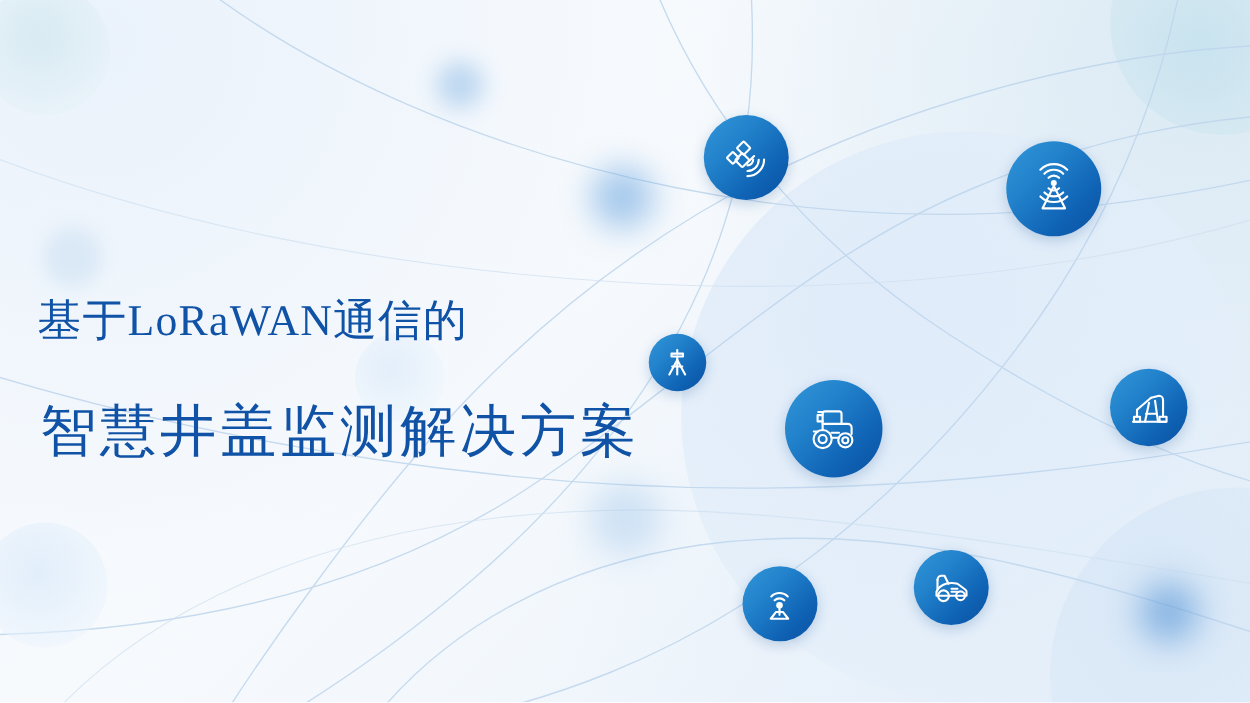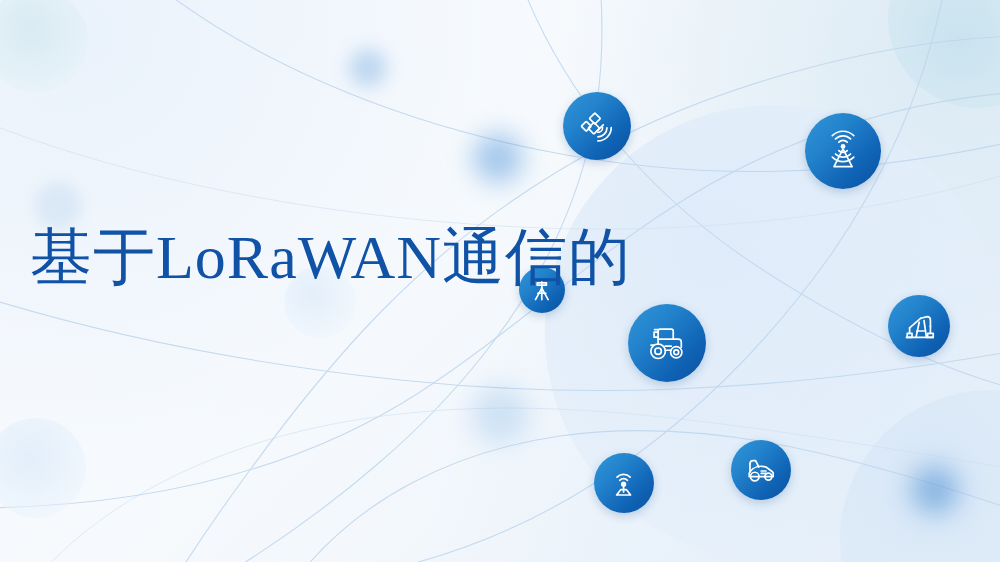--- a/index.html
+++ b/index.html
@@ -74,21 +74,21 @@
   
   #title-block {
     position: absolute;
     left: 30px;
     top: 226px;
     width: 560px;
   }
   .title-line {
     color: #0f52a6;
     font-family: "Liberation Serif", "DejaVu Serif", serif;
-    font-size: 62px;
+    font-size: 35px;
     line-height: 62px;
     letter-spacing: 1px;
     white-space: nowrap;
     font-weight: 400;
   }
   .title-line.l2 {
     font-family: "Liberation Sans", "DejaVu Sans", sans-serif;
     font-size: 45px;
     letter-spacing: 3px;
     padding-left: 2px;
@@ -242,15 +242,16 @@
         <path d="M19 21 a7.2 7.2 0 0 1 10 0"></path>
         <circle class="solid" cx="24" cy="26" r="3.4"></circle>
         <path d="M24 29.4 v6.6"></path>
         <path d="M15 40 L20.5 33 h7 L33 40 z"></path>
       </svg>
     </span>
   </div>
 
   <div id="title-block">
     <div class="title-line l1">基于LoRaWAN通信的</div>
+    <div class="title-line l2">智慧井盖监测解决方案</div>
   </div>
 
 </div>
 
 </body></html>

